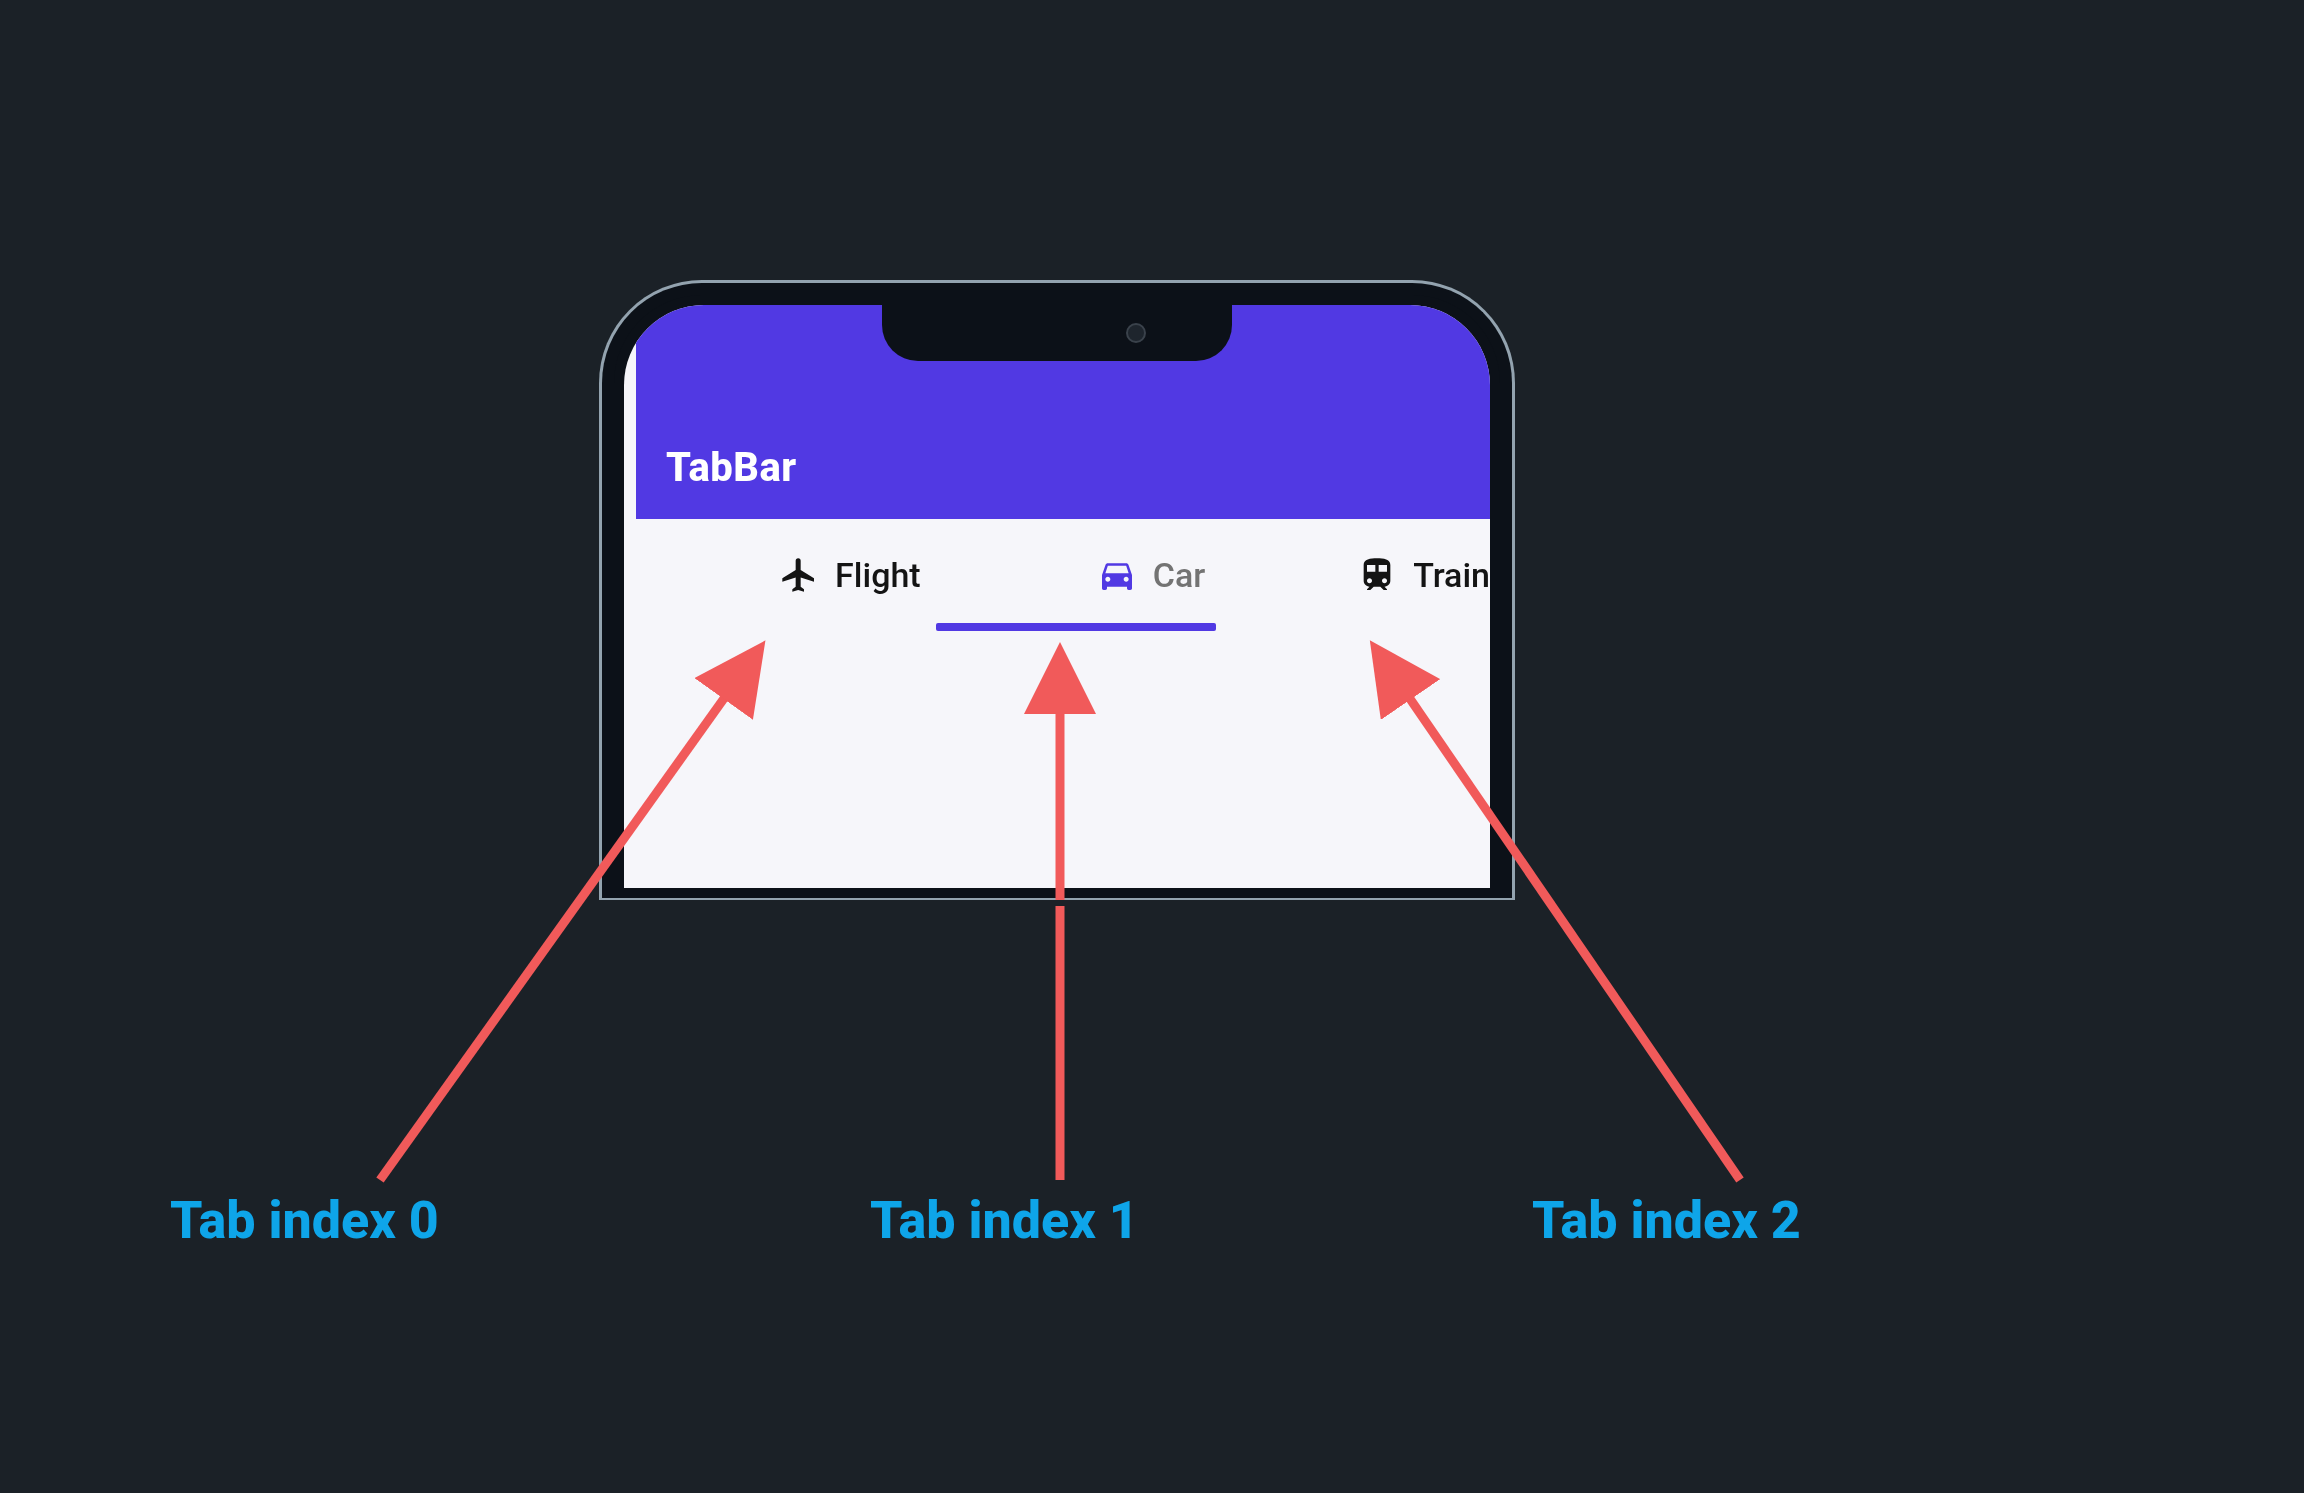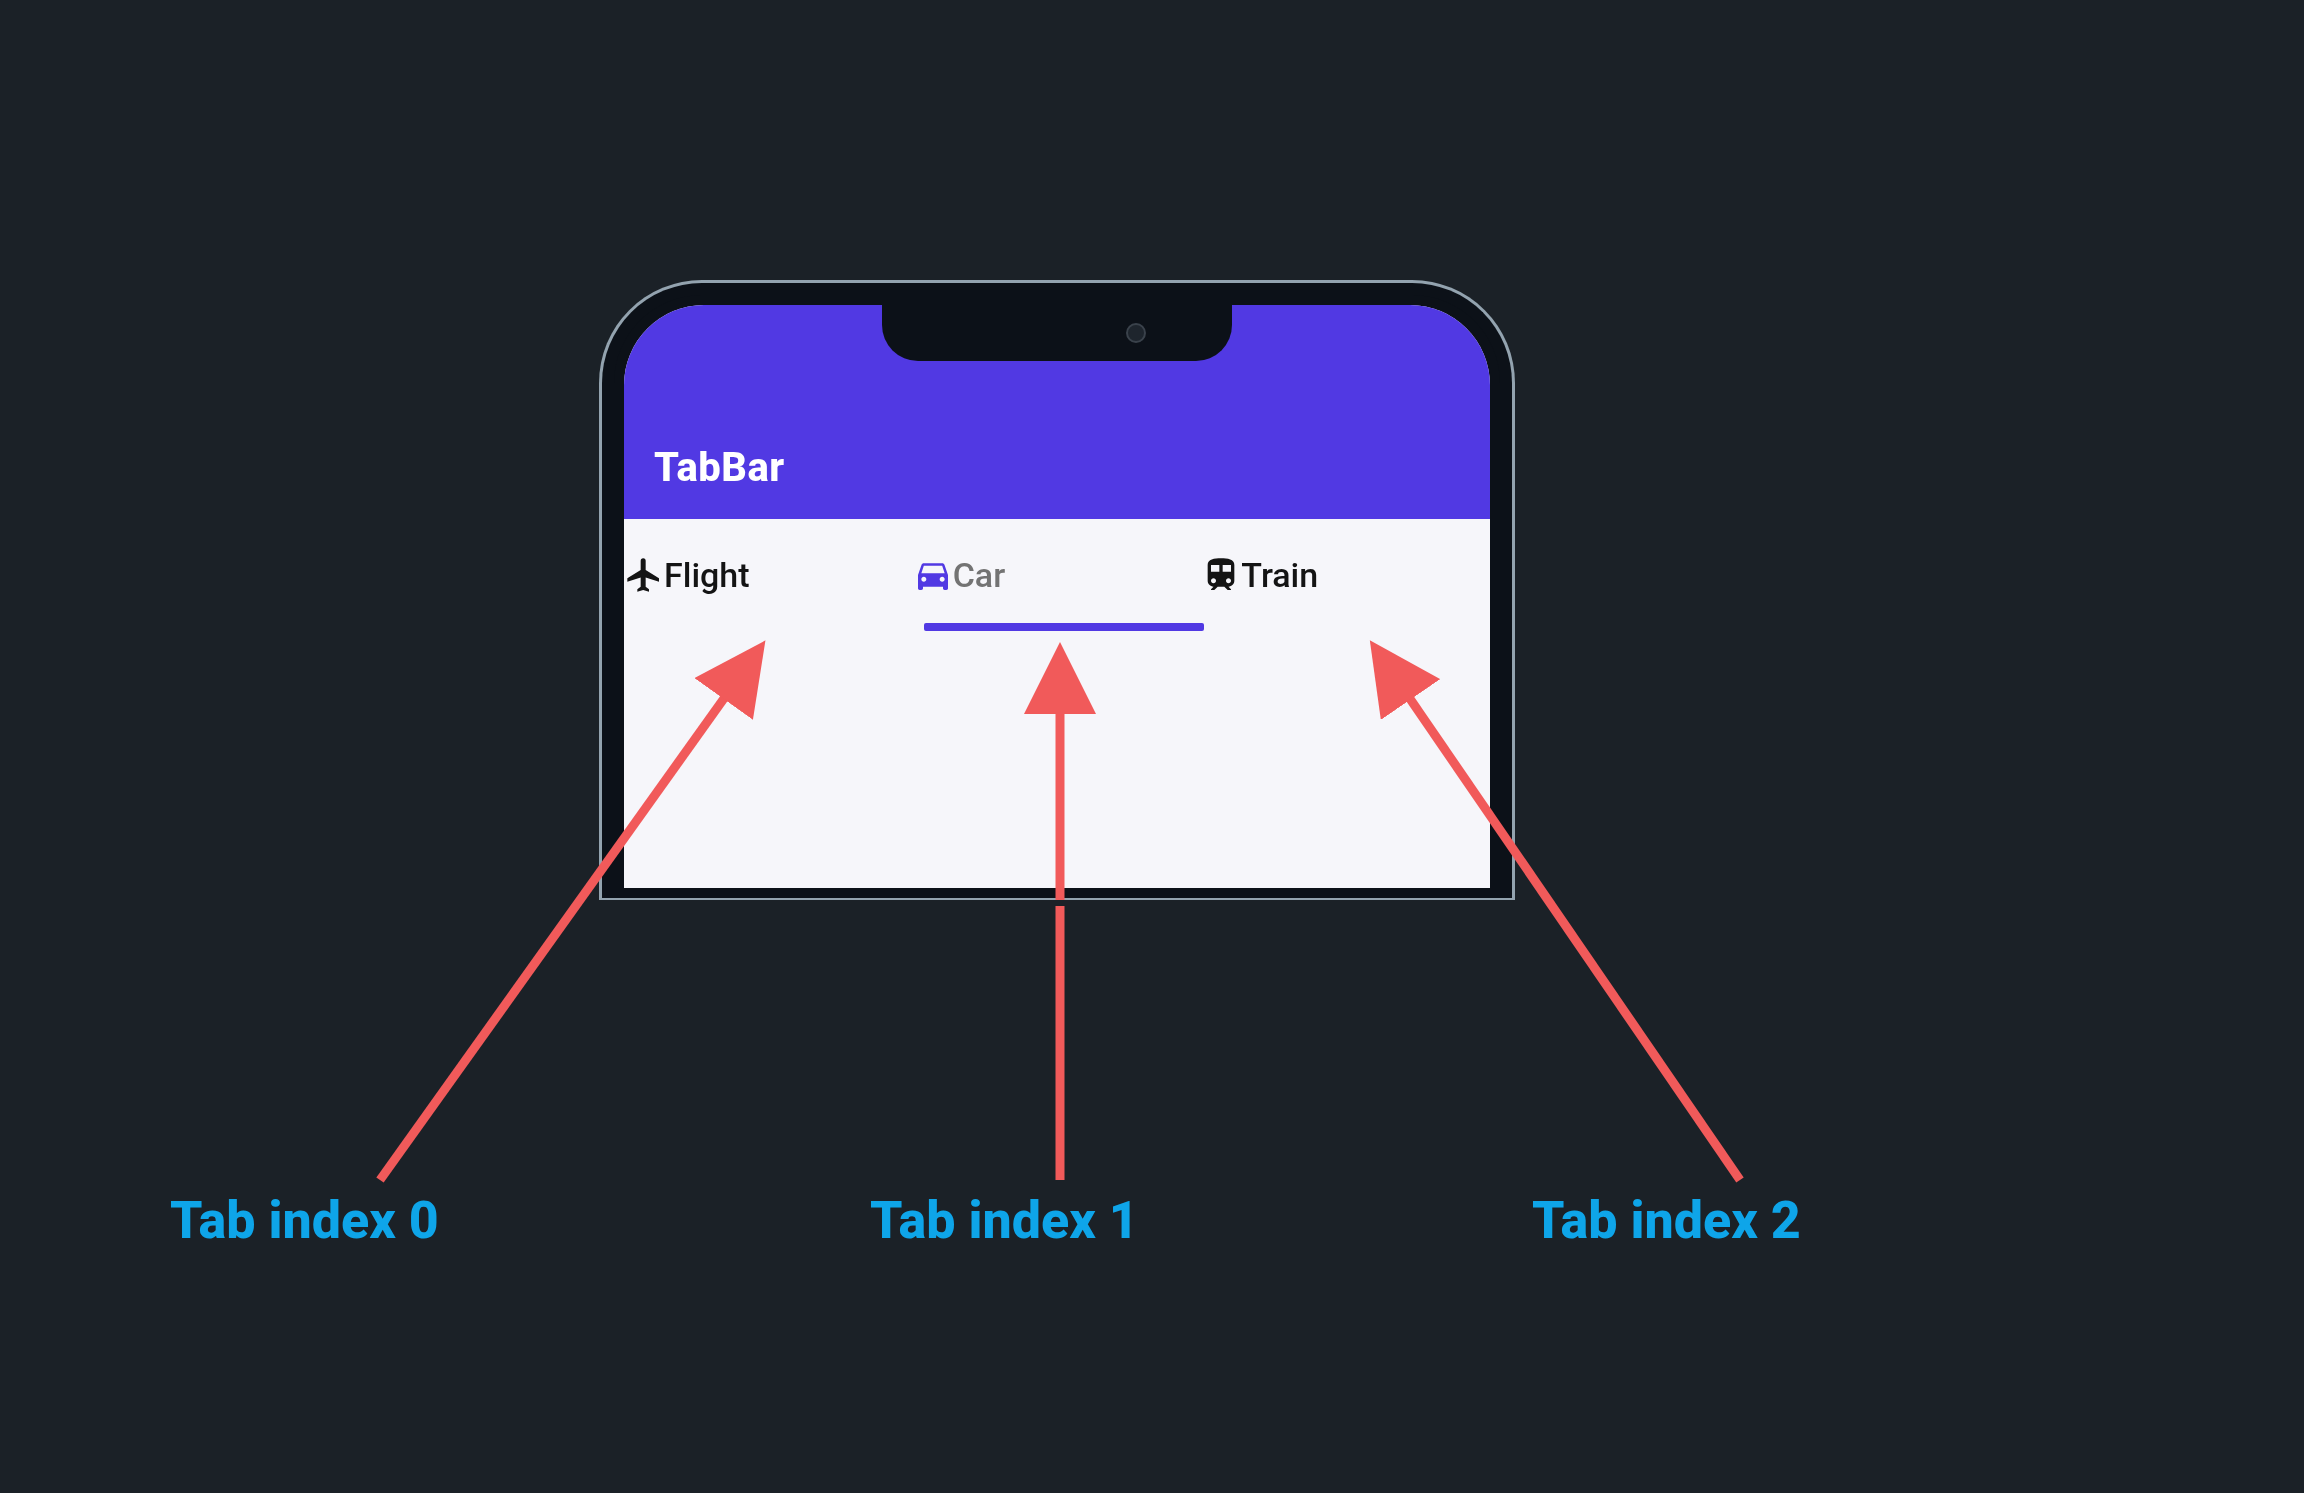--- a/index.html
+++ b/index.html
@@ -28,20 +28,21 @@
     background: #0c1118;
     box-shadow: 0 0 0 3px #93a3af;
     overflow: hidden;
   }
   .phone-screen {
     position: absolute;
     inset: 10px;
     border-radius: 80px 80px 0 0;
     background: #f6f6fa;
     overflow: hidden;
+    padding-left: 12px;
   }
   .notch {
     position: absolute;
     top: -2px;
     left: 50%;
     transform: translateX(-50%);
     width: 350px;
     height: 58px;
     background: #0c1118;
     border-radius: 0 0 36px 36px;
@@ -77,21 +78,22 @@
     background: #f6f6fa;
     display: flex;
     height: 112px;
     align-items: center;
     position: relative;
   }
   .tab {
     flex: 1 1 0;
     display: flex;
     align-items: center;
-    justify-content: flex-start;
+    justify-content: flex-end;
+    gap: 16px;
     height: 100%;
     cursor: pointer;
     font-size: 34px;
     font-weight: 500;
   }
   .tab.inactive { color: #141414; }
   .tab.active   { color: #737373; }
   .tab .icon { display: inline-flex; }
   .tab.inactive .icon svg path { fill: #141414; }
   .tab.active   .icon svg path { fill: #5139e3; }

